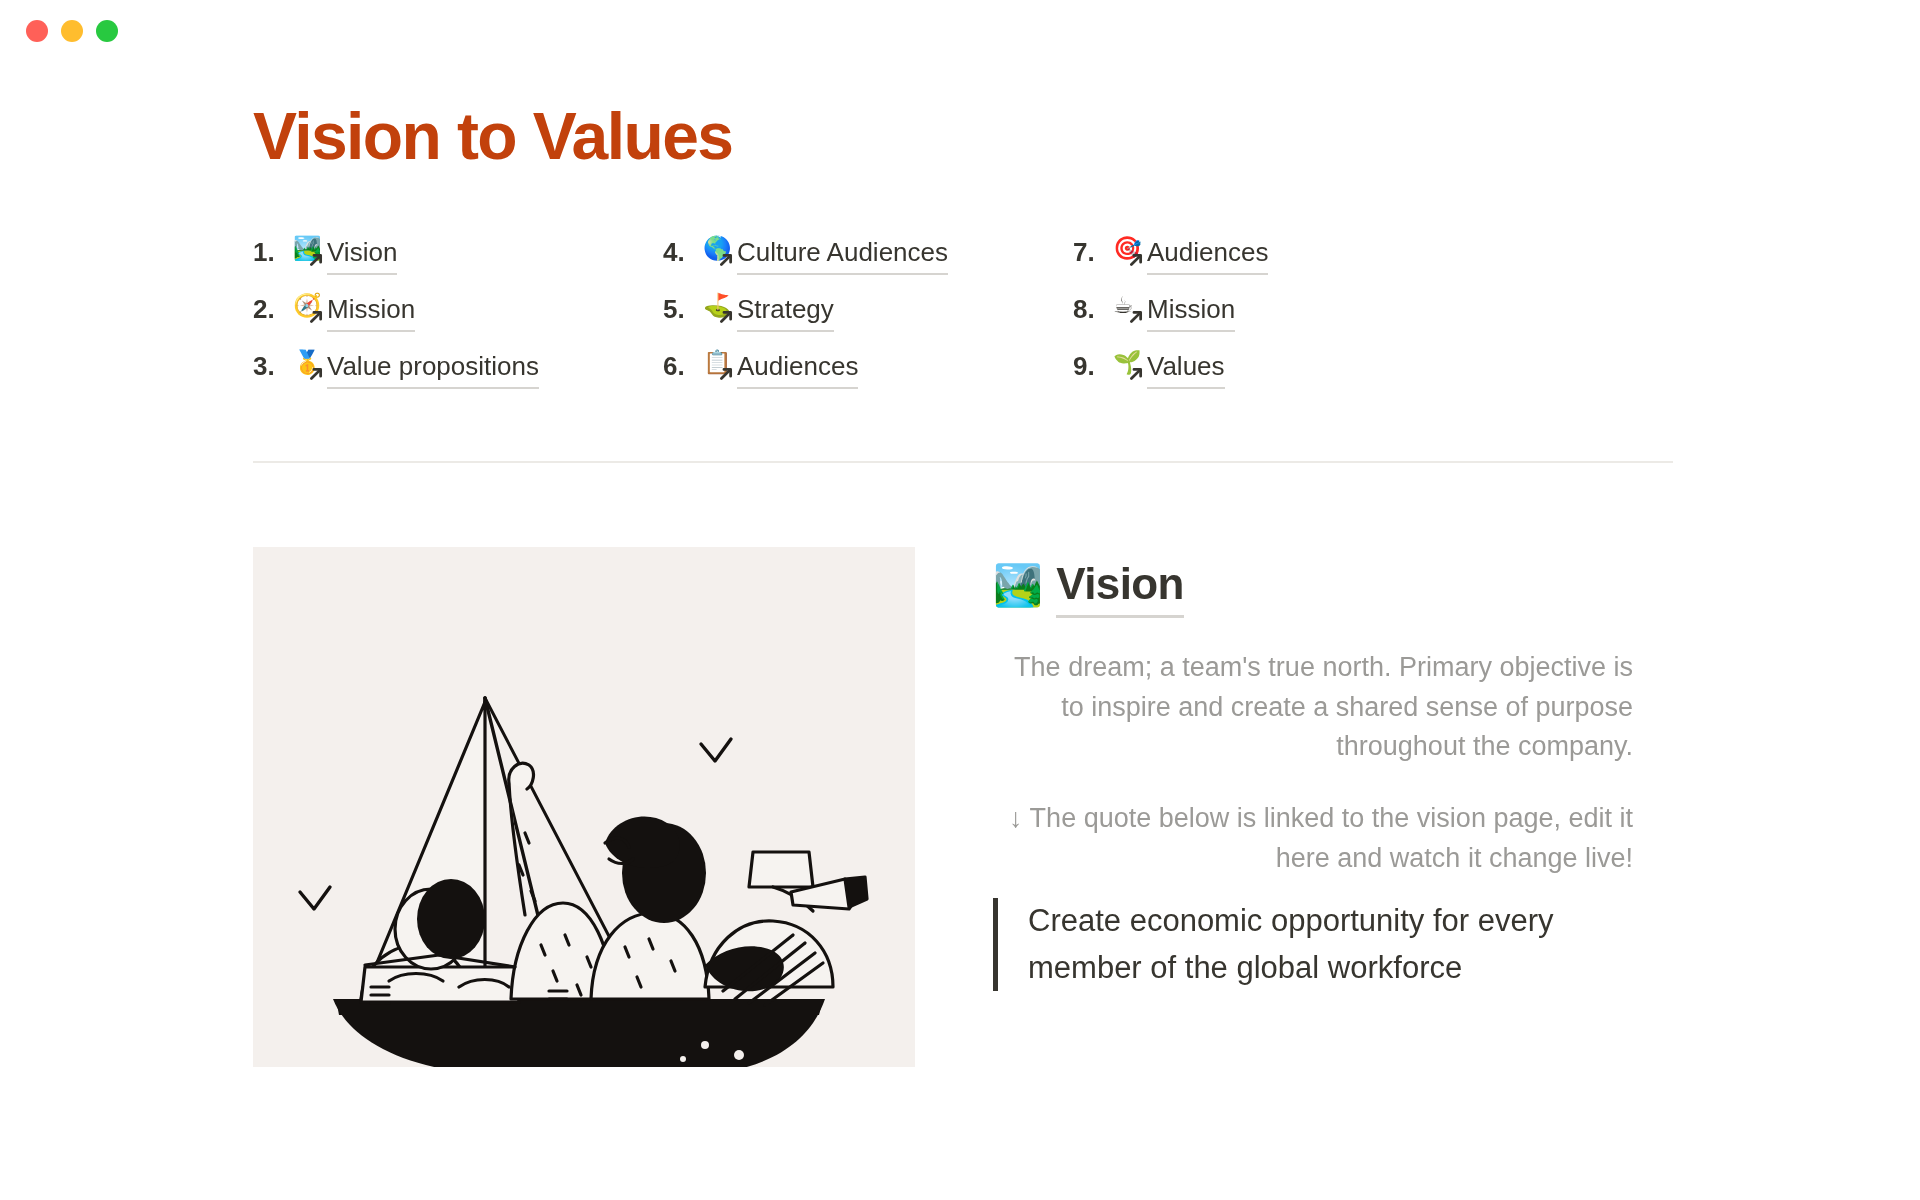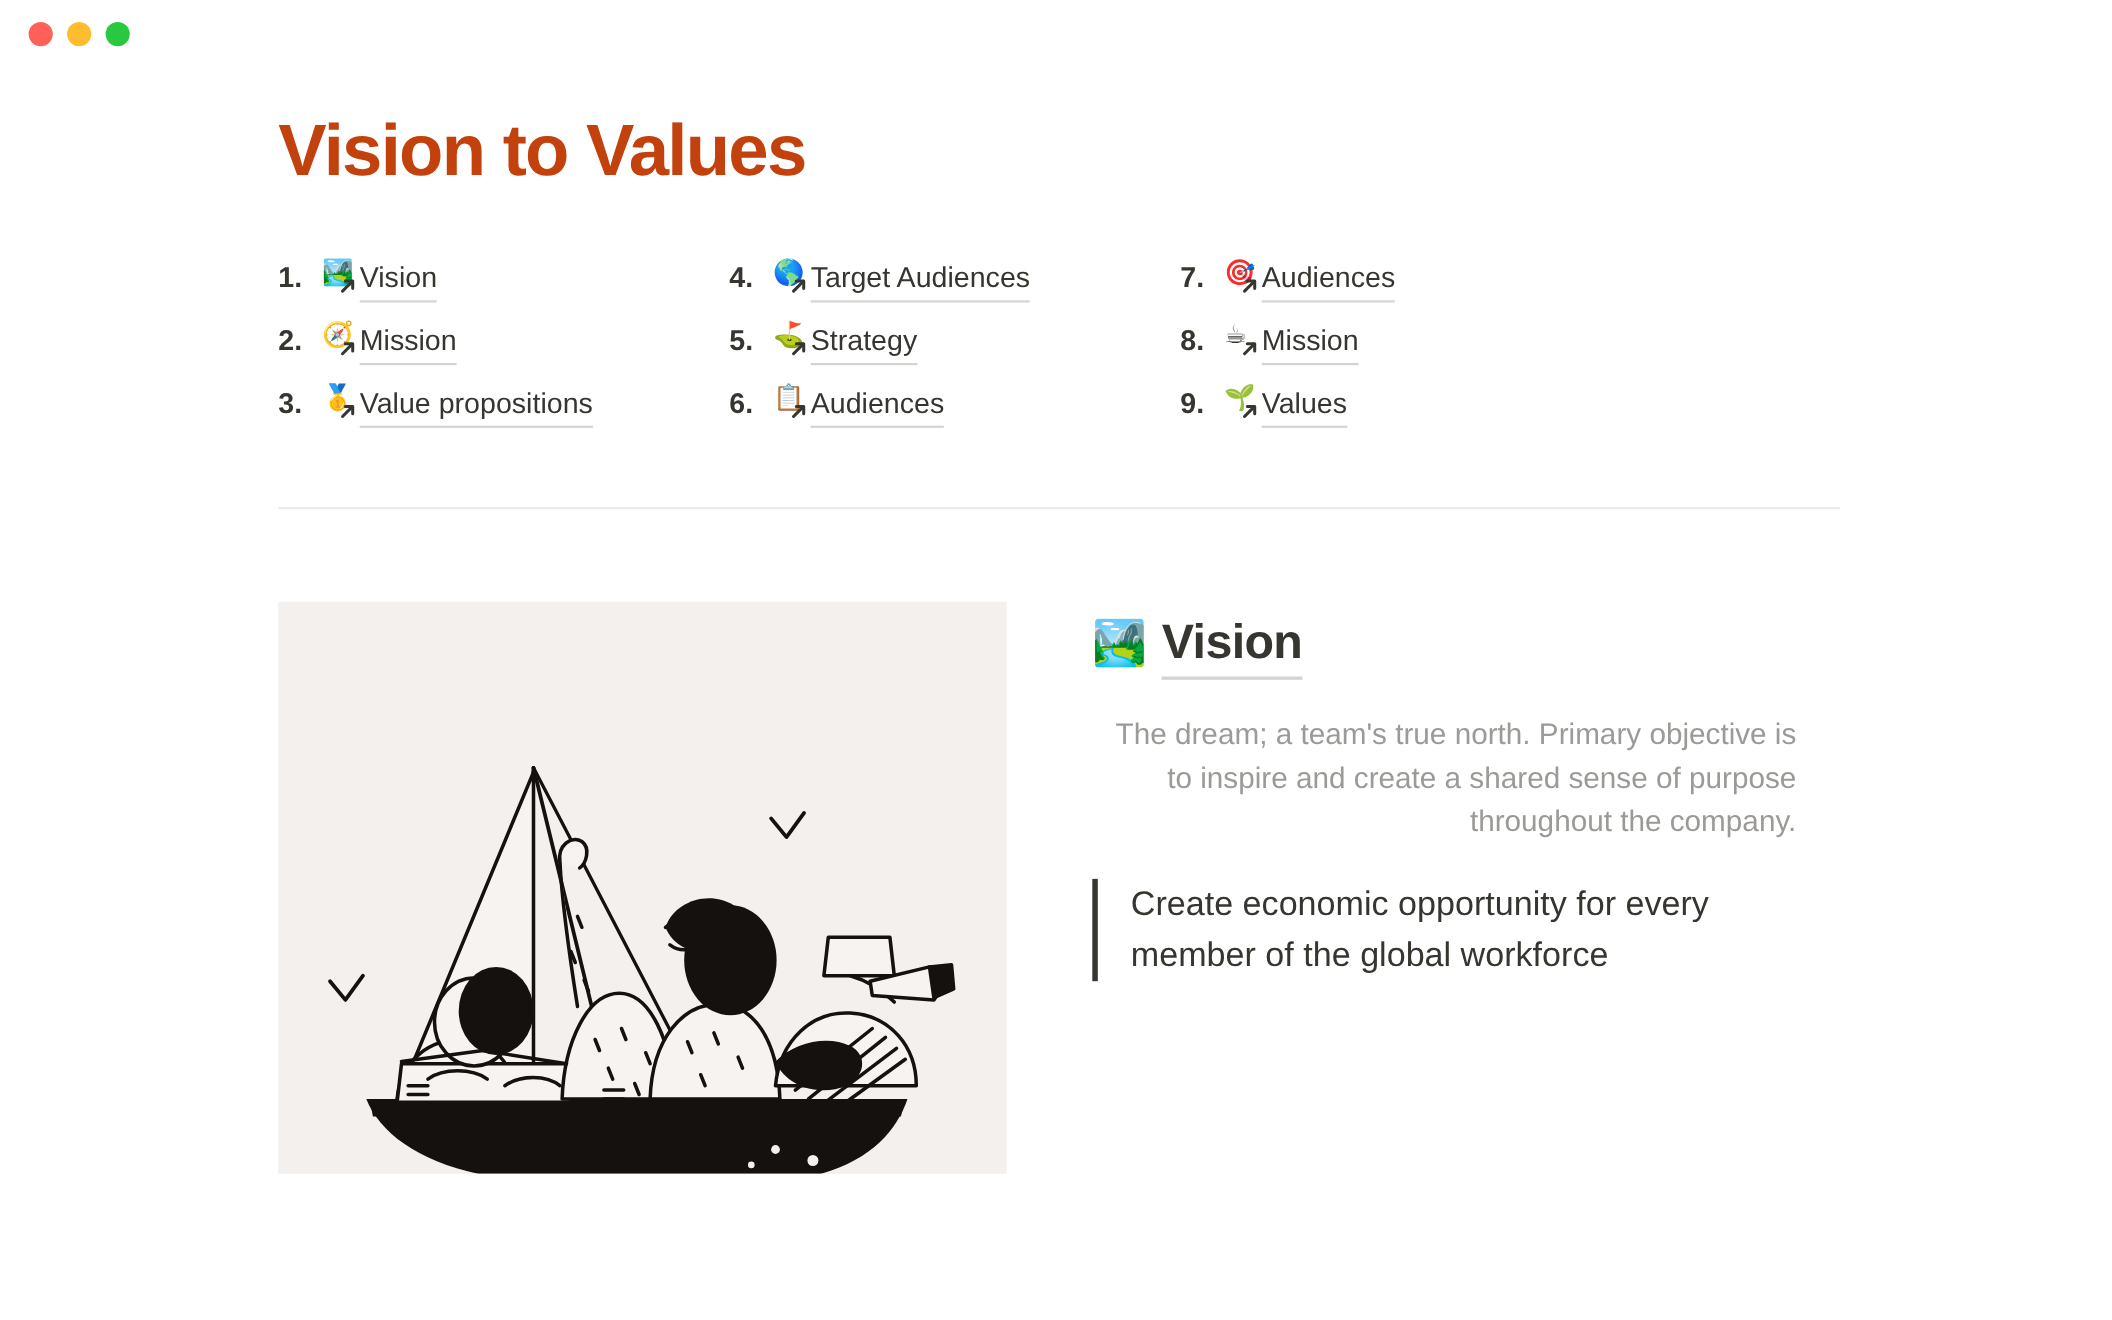--- a/index.html
+++ b/index.html
@@ -189,21 +189,21 @@
   .detail-para {
     margin-top: 30px;
     font-size: 27px;
     line-height: 1.47;
     color: #9b9a97;
     text-align: right;
   }
   .detail-para + .detail-para { margin-top: 32px; }
 
   .quote {
-    margin-top: 32px;
+    margin-top: 20px;
     border-left: 5px solid #37352f;
     padding-left: 30px;
     font-size: 31px;
     line-height: 1.5;
     color: #37352f;
   }
 </style>
 </head>
 <body>
 
@@ -266,21 +266,21 @@
           <div class="toc-item">
             <span class="toc-num">4.</span>
             <a class="toc-link" href="#">
               <span class="emoji-wrap">
                 <span class="emoji-glyph">🌎</span>
                 <svg class="link-arrow" viewBox="0 0 16 16" xmlns="http://www.w3.org/2000/svg">
                   <path d="M3.2 12.8 L11.4 4.6" stroke="#37352f" stroke-width="2.6" stroke-linecap="round"></path>
                   <path d="M5.6 4.2 L11.9 4.2 L11.9 10.5" fill="none" stroke="#37352f" stroke-width="2.6" stroke-linecap="round" stroke-linejoin="round"></path>
                 </svg>
               </span>
-              <span class="toc-label">Target Audiences</span>
+              <span class="toc-label">Culture Audiences</span>
             </a>
           </div>
           <div class="toc-item">
             <span class="toc-num">5.</span>
             <a class="toc-link" href="#">
               <span class="emoji-wrap">
                 <span class="emoji-glyph">⛳</span>
                 <svg class="link-arrow" viewBox="0 0 16 16" xmlns="http://www.w3.org/2000/svg">
                   <path d="M3.2 12.8 L11.4 4.6" stroke="#37352f" stroke-width="2.6" stroke-linecap="round"></path>
                   <path d="M5.6 4.2 L11.9 4.2 L11.9 10.5" fill="none" stroke="#37352f" stroke-width="2.6" stroke-linecap="round" stroke-linejoin="round"></path>
@@ -419,19 +419,20 @@
         </svg>
       </div>
 
       <div class="detail">
         <div class="detail-heading">
           <span class="heading-emoji">🏞️</span>
           <span class="heading-text">Vision</span>
         </div>
 
         <p class="detail-para">The dream; a team's true north. Primary objective is to inspire and create a shared sense of purpose throughout the company.</p>
+        <p class="detail-para">↓ The quote below is linked to the vision page, edit it here and watch it change live!</p>
 
         <blockquote class="quote">Create economic opportunity for every member of the global workforce</blockquote>
       </div>
 
     </div>
   </div>
 </div>
 
 </body></html>

